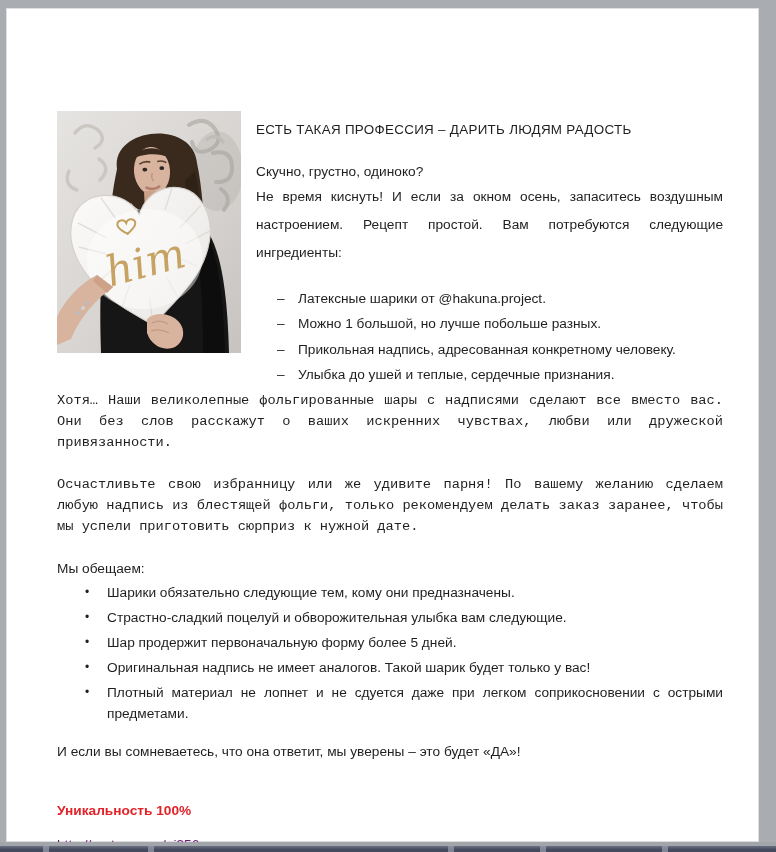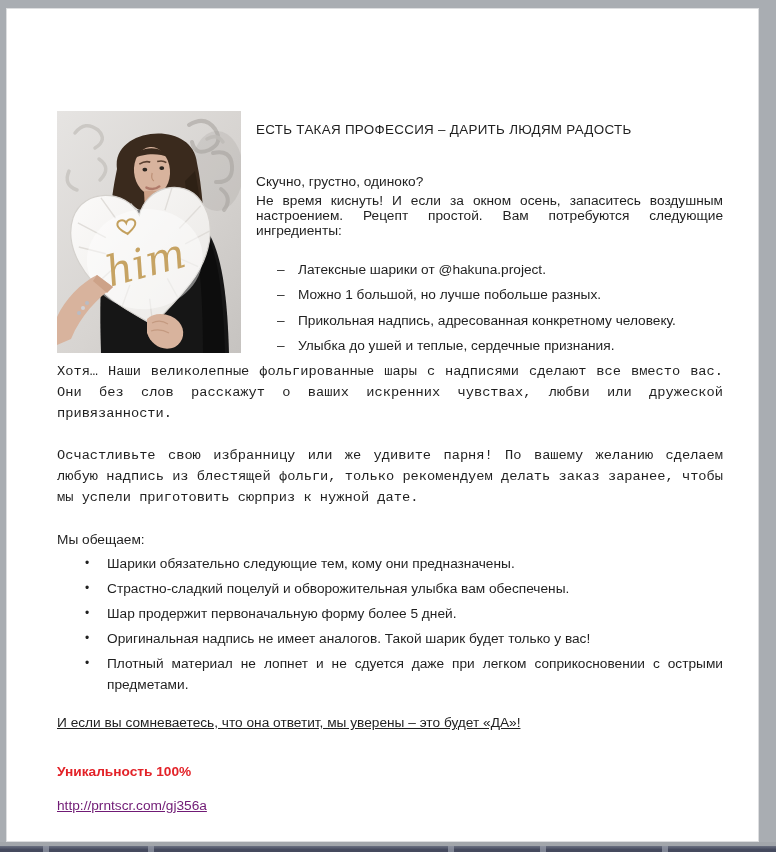--- a/index.html
+++ b/index.html
@@ -22,39 +22,39 @@
     position: absolute; left: 51px; top: 95px; width: 666px;
     font-size: 13.7px; line-height: 21px;
   }
   
   .top-block { position: relative; min-height: 258px; }
   .photo {
     position: absolute; left: 0; top: 8px;
     width: 184px; height: 242px; overflow: hidden;
   }
   .top-text { margin-left: 199px; padding-top: 16px; width: 467px; }
-  .doc-title { margin-bottom: 31px; font-size: 13.4px; letter-spacing: 0.3px; }
+  .doc-title { margin-bottom: 21px; font-size: 13.4px; letter-spacing: 0.3px; }
   .intro-q { line-height: 21.5px; }
   .justify { text-align: justify; }
-  .intro-para { line-height: 15px; margin-bottom: 21px; }
+  .intro-para { line-height: 28px; margin-bottom: 21px; }
   
   ul { list-style: none; }
   .dash-list li, .bullet-list li {
     display: flex; align-items: flex-start;
     line-height: 21px; margin-bottom: 4px;
   }
   .dash-list li { margin-bottom: 4.5px; }
   .dash-list .marker { width: 21px; flex: 0 0 21px; padding-left: 21px; box-sizing: content-box; }
   .bullet-list { margin-top: 1px; margin-bottom: 17px; }
   .bullet-list .marker { flex: 0 0 22px; padding-left: 28px; box-sizing: content-box; font-size: 12px; }
   .li-text { flex: 1; }
   
   .para { margin-bottom: 21px; font-family: Liberation Mono, monospace; }
   .promise-heading { margin-bottom: 3px; }
-  .closing { margin-bottom: 28px; text-decoration: underline; }
+  .closing { margin-bottom: 38px; }
   .red-note { color: #e32228; font-weight: bold; margin-bottom: 13px; }
   .doc-link { color: #701a75; display: inline-block; }
   
   .bottom-gap { position: absolute; left: 0; bottom: 6px; width: 776px; height: 4px; background: #a2a6ab; }
   .taskbar {
     position: absolute; left: 0; bottom: 0; width: 776px; height: 6px;
     background: linear-gradient(#6a7080, #454a5e 60%);
   }
   .taskbar .tick { position: absolute; top: 0; height: 100%; width: 6px; background: #9aa0ac; opacity: .7; }
 </style>
@@ -183,21 +183,21 @@
       <div class="promise-heading">Мы обещаем:</div>
       <ul class="bullet-list">
 
           <li>
             <span class="marker">•</span>
             <span class="li-text justify">Шарики обязательно следующие тем, кому они предназначены.</span>
           </li>
 
           <li>
             <span class="marker">•</span>
-            <span class="li-text justify">Страстно-сладкий поцелуй и обворожительная улыбка вам обеспечены.</span>
+            <span class="li-text justify">Страстно-сладкий поцелуй и обворожительная улыбка вам следующие.</span>
           </li>
 
           <li>
             <span class="marker">•</span>
             <span class="li-text justify">Шар продержит первоначальную форму более 5 дней.</span>
           </li>
 
           <li>
             <span class="marker">•</span>
             <span class="li-text justify">Оригинальная надпись не имеет аналогов. Такой шарик будет только у вас!</span>

